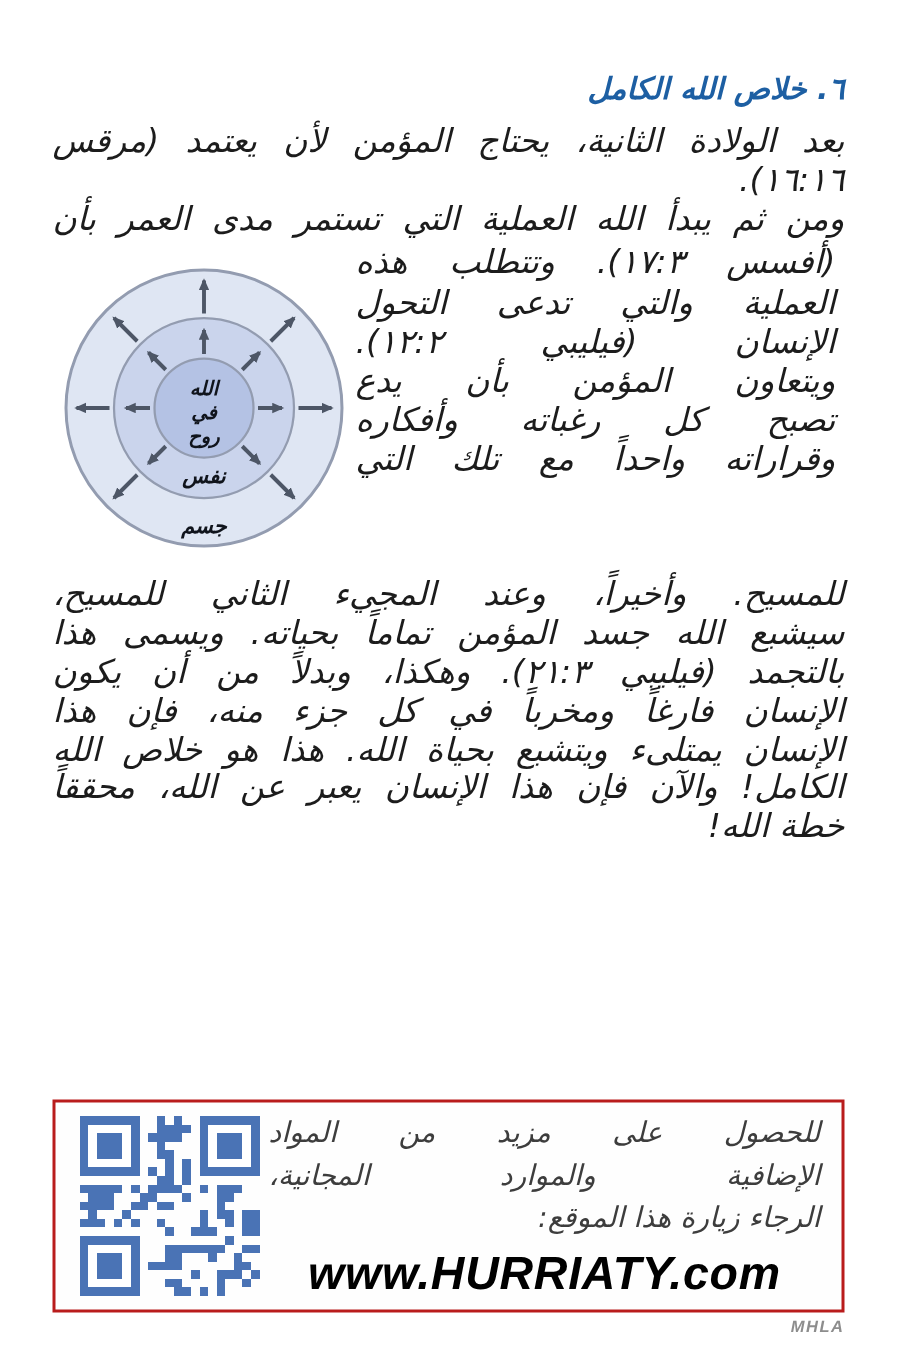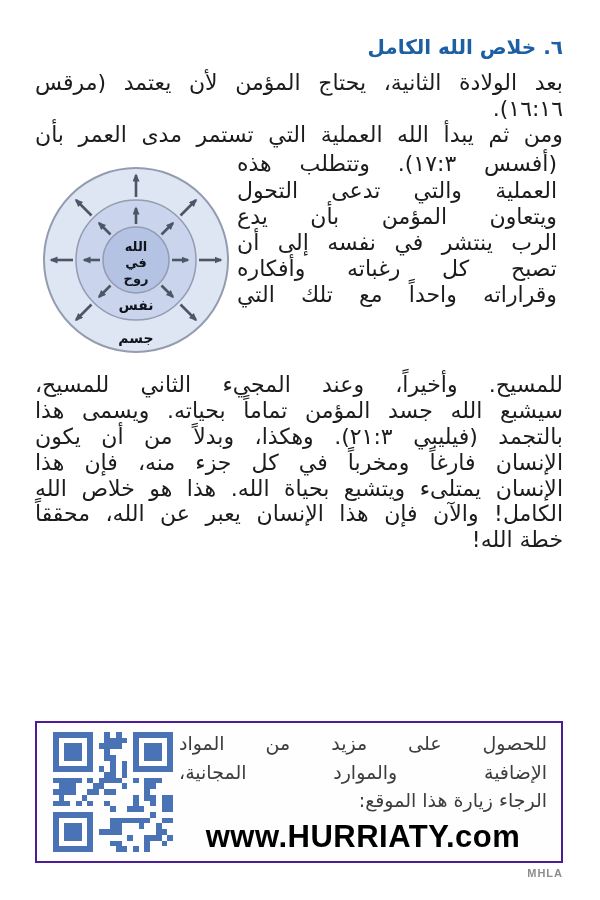--- a/index.html
+++ b/index.html
@@ -1,37 +1,37 @@
 <!DOCTYPE html>
 <html lang="ar"><head>
 <meta charset="utf-8">
 <style>
   html,body{margin:0;padding:0;background:#fff;}
   .page{
     width:598px;height:900px;position:relative;overflow:hidden;
-    background:#ffffff;box-sizing:border-box;padding:0 35px;
-    font-family:"DejaVu Sans",sans-serif;color:#1b1b1b;
+    background:#ffffff;box-sizing:border-box;padding:12px 35px;
+    font-family:"DejaVu Sans",sans-serif;color:#1b1b1b;font-style:italic;
   }
   .title{
     margin:34px 0 10px 0;font-size:20px;font-weight:bold;color:#1d5fa3;
     text-align:right;line-height:26px;
   }
   .bline{
     font-size:22px;line-height:25.8px;white-space:nowrap0;
     text-align:justify;text-align-last:justify;color:#1c1c1c;
   }
   .bline.tail{text-align-last:right;}
   .para-top{margin-top:2px;}
   .mid{display:flex;align-items:flex-start;margin-top:4px;}
   .diagram{width:202px;flex:0 0 202px;padding-top:6px;text-align:right;}
   .beside{flex:1;padding-right:6px;}
   .beside .bline{line-height:26.2px;}
   .para-bottom{margin-top:3px;}
   .promo{
-    margin-top:168px;border:2px solid #4c1d95;display:flex;align-items:center;
+    margin-top:168px;border:2px solid #b91c1c;display:flex;align-items:center;
     padding:6px 10px;height:126px;box-sizing:content-box;background:#fefefe;
   }
   .qr-wrap{flex:0 0 132px;display:flex;align-items:center;justify-content:center;}
   .promo-right{flex:1;padding-right:4px;}
   .promo-line{
     font-size:19px;line-height:28.5px;color:#3d3d3d;
     text-align:justify;text-align-last:justify;
   }
   .promo-line.tail{text-align-last:right;}
   .promo-url{
@@ -91,22 +91,22 @@
         <text x="101" y="110" text-anchor="middle" font-size="13">في</text>
         <text x="101" y="126" text-anchor="middle" font-size="13">روح</text>
         <text x="101" y="153" text-anchor="middle" font-size="14">نفس</text>
         <text x="101" y="186" text-anchor="middle" font-size="14">جسم</text>
       </svg>
     </div>
 
     <div class="beside" dir="rtl">
       <div class="bline">(أفسس ١٧:٣). وتتطلب هذه</div>
       <div class="bline">العملية والتي تدعى التحول</div>
+      <div class="bline">الإنسان (فيليبي ١٢:٢).</div>
       <div class="bline">ويتعاون المؤمن بأن يدع</div>
-      <div class="bline">الرب ينتشر في نفسه إلى أن</div>
       <div class="bline">تصبح كل رغباته وأفكاره</div>
       <div class="bline">وقراراته واحداً مع تلك التي</div>
     </div>
   </div>
 
   <div class="para-bottom" dir="rtl">
     <div class="bline">للمسيح. وأخيراً، وعند المجيء الثاني للمسيح،</div>
     <div class="bline">سيشبع الله جسد المؤمن تماماً بحياته. ويسمى هذا</div>
     <div class="bline">بالتجمد (فيليبي ٢١:٣). وهكذا، وبدلاً من أن يكون</div>
     <div class="bline">الإنسان فارغاً ومخرباً في كل جزء منه، فإن هذا</div>

